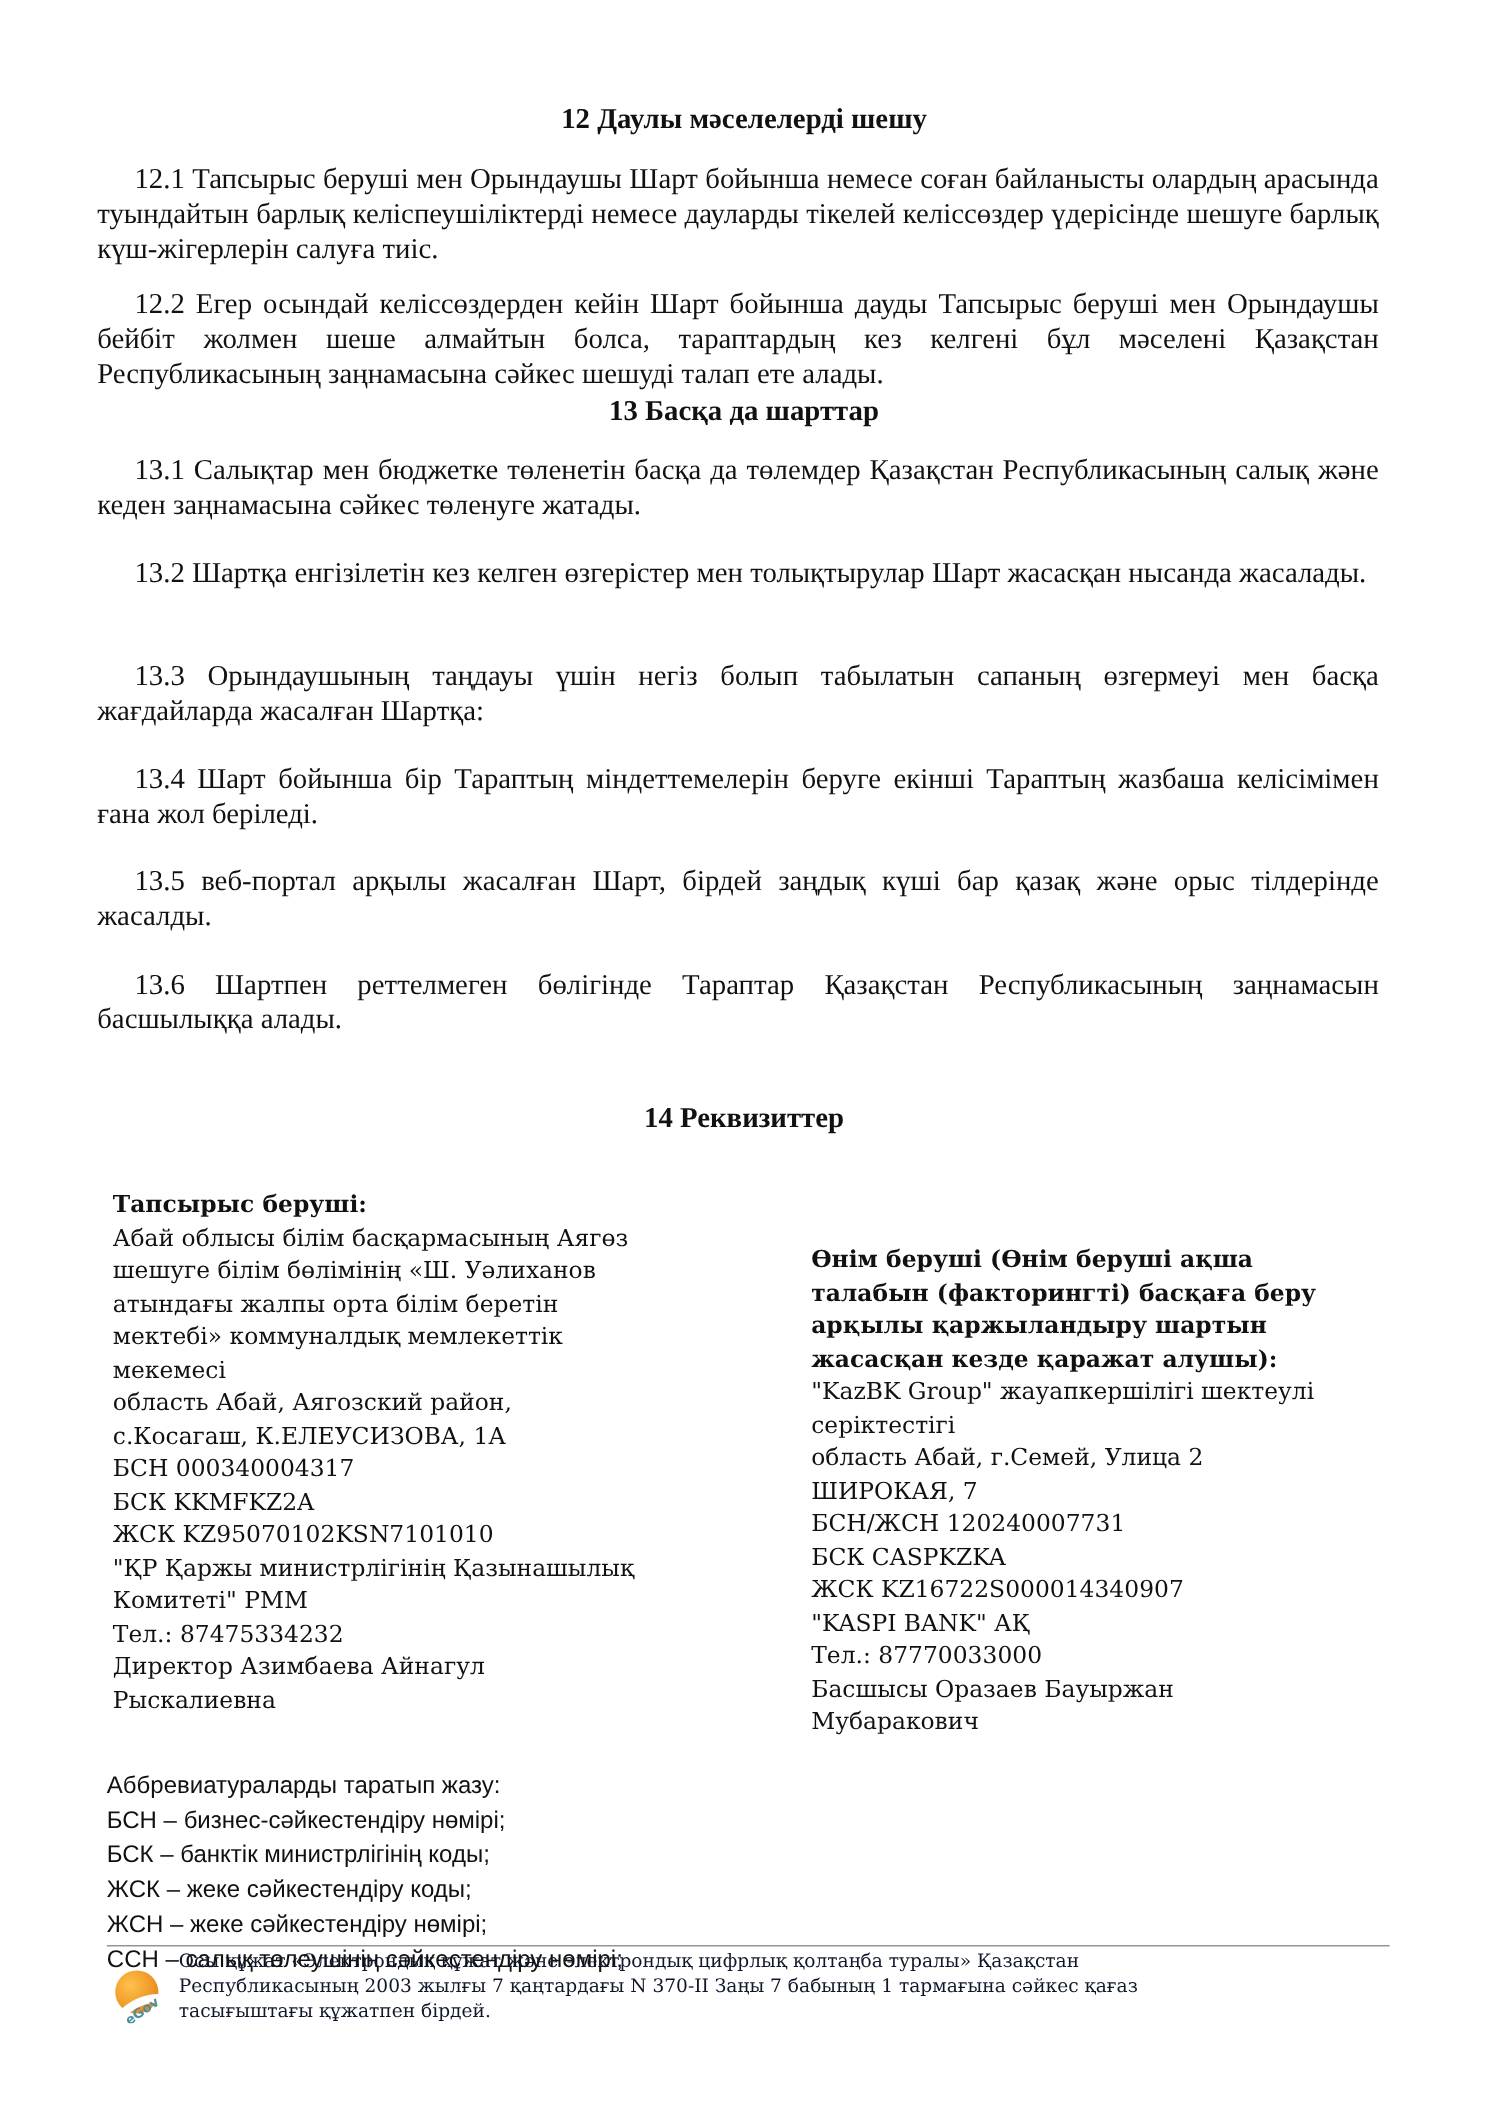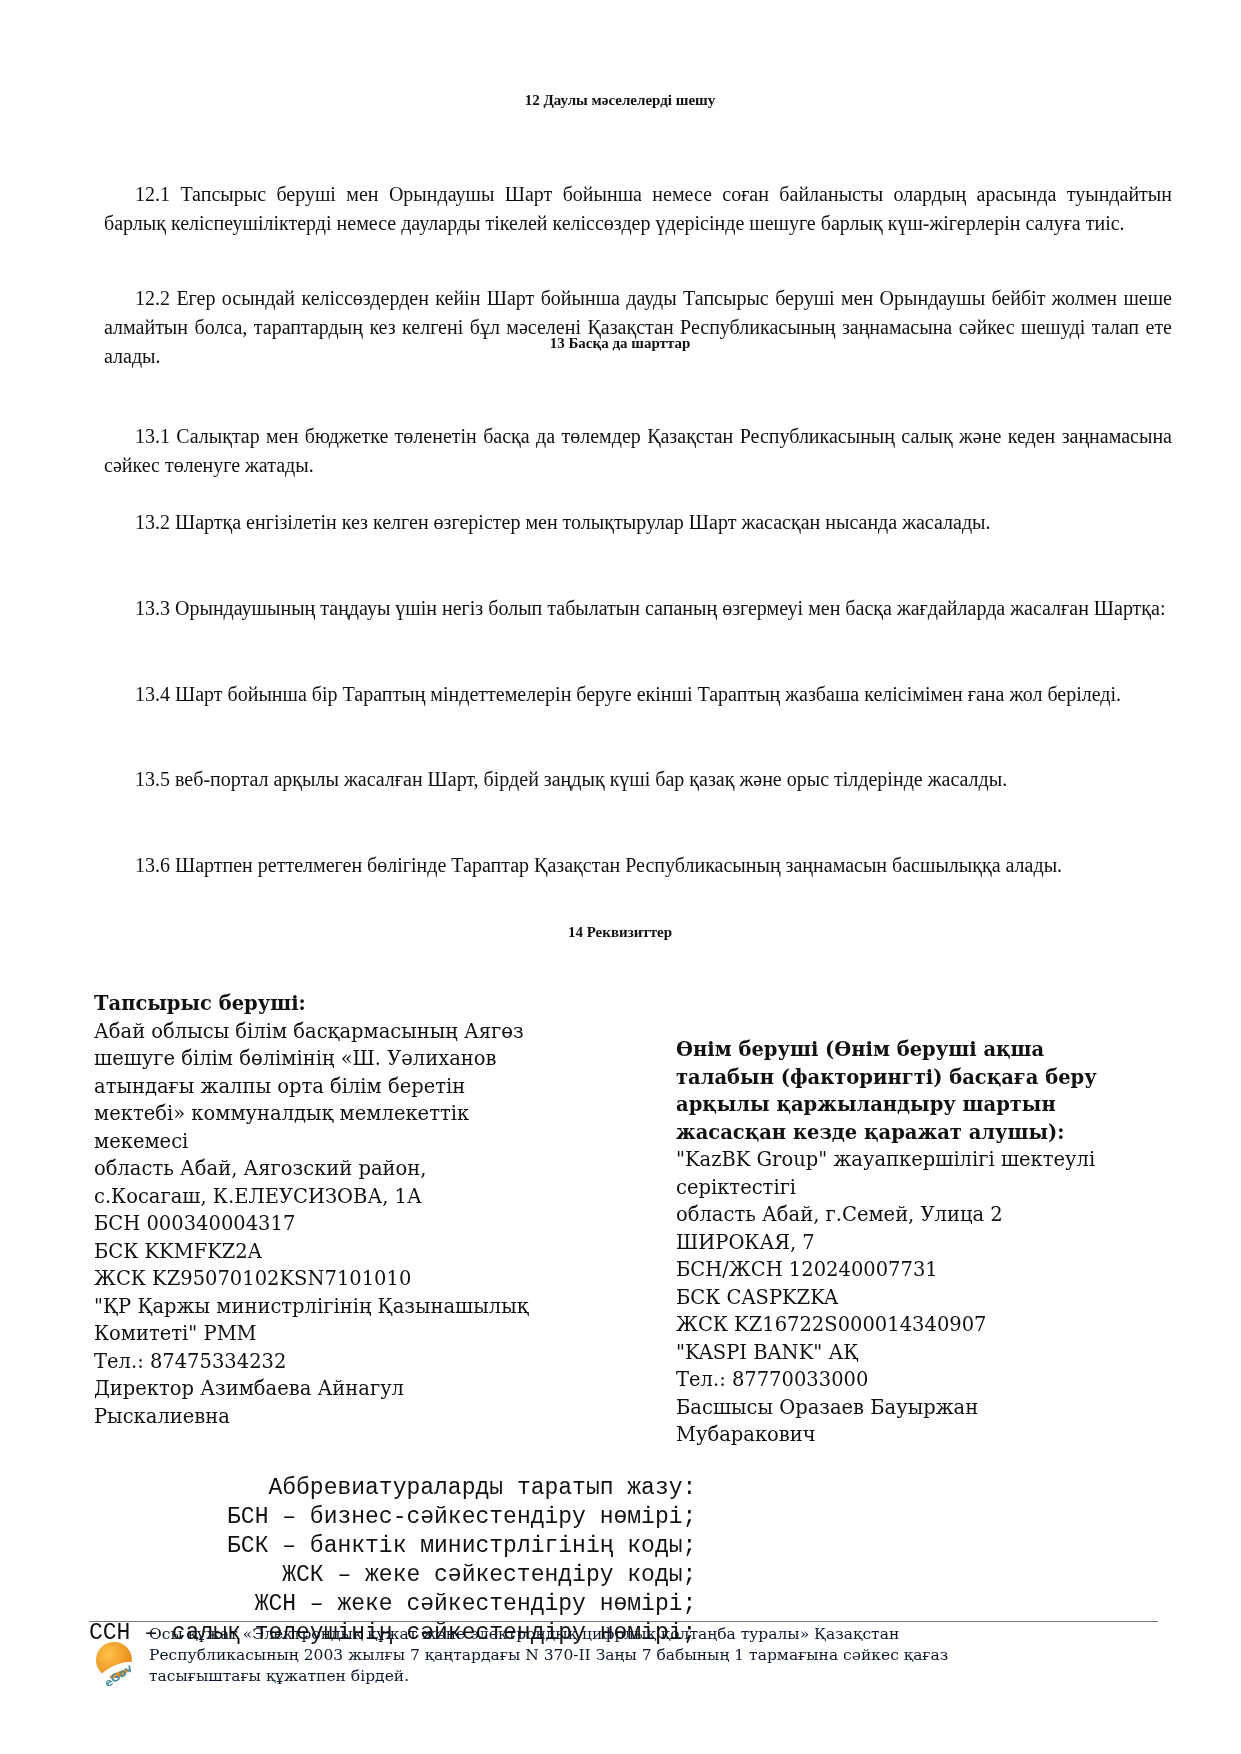--- a/index.html
+++ b/index.html
@@ -1,35 +1,35 @@
 <!DOCTYPE html>
 <html><head>
   <meta charset="utf-8">
   <style>
     html, body { margin: 0; padding: 0; background: #ffffff; }
     body { width: 1241px; height: 1754px; position: relative; overflow: hidden; color: #111; }
     .page { position: absolute; left: 0; top: 0; width: 1241px; height: 1754px; }
     .heading {
       position: absolute; left: 90px; width: 1060px; text-align: center;
-      font-family: "Liberation Serif", serif; font-weight: bold; font-size: 15px;
+      font-family: "Liberation Serif", serif; font-weight: bold; font-size: 24px;
       line-height: 26px;
     }
     .para {
-      position: absolute; left: 104px; width: 1068px;
-      font-family: "Liberation Serif", serif; font-size: 20px; line-height: 29px;
-      text-align: justify; text-indent: 31px; margin-top: 44px;
+      position: absolute; left: 81px; width: 1068px;
+      font-family: "Liberation Serif", serif; font-size: 24px; line-height: 29px;
+      text-align: justify; text-indent: 31px;
     }
     .col {
       position: absolute; font-family: "DejaVu Serif", serif; font-size: 19.5px; line-height: 27.5px;
     }
     .col .title { font-weight: bold; }
     .col .line { display: block; white-space: nowrap; }
     .abbr {
-      position: absolute; left: 89px; top: 1474px; font-family: Liberation Mono, monospace;
-      font-size: 23px; line-height: 29px; text-align: right;
+      position: absolute; left: 89px; top: 1474px; font-family: Liberation Sans, sans-serif;
+      font-size: 20px; line-height: 29px;
     }
     .abbr .line { display: block; white-space: nowrap; }
     .footer-rule { position: absolute; left: 89px; top: 1621px; width: 1069px; height: 1px; background: #7a7a7a; }
     .footer-text {
       position: absolute; left: 149px; top: 1624px; width: 1000px;
       font-family: "DejaVu Serif", serif; font-size: 15.5px; line-height: 21px; color: #0f172a;
     }
     .footer-text .line { display: block; white-space: nowrap; }
     .logo { position: absolute; left: 92px; top: 1636px; width: 50px; height: 50px; }
   </style>

